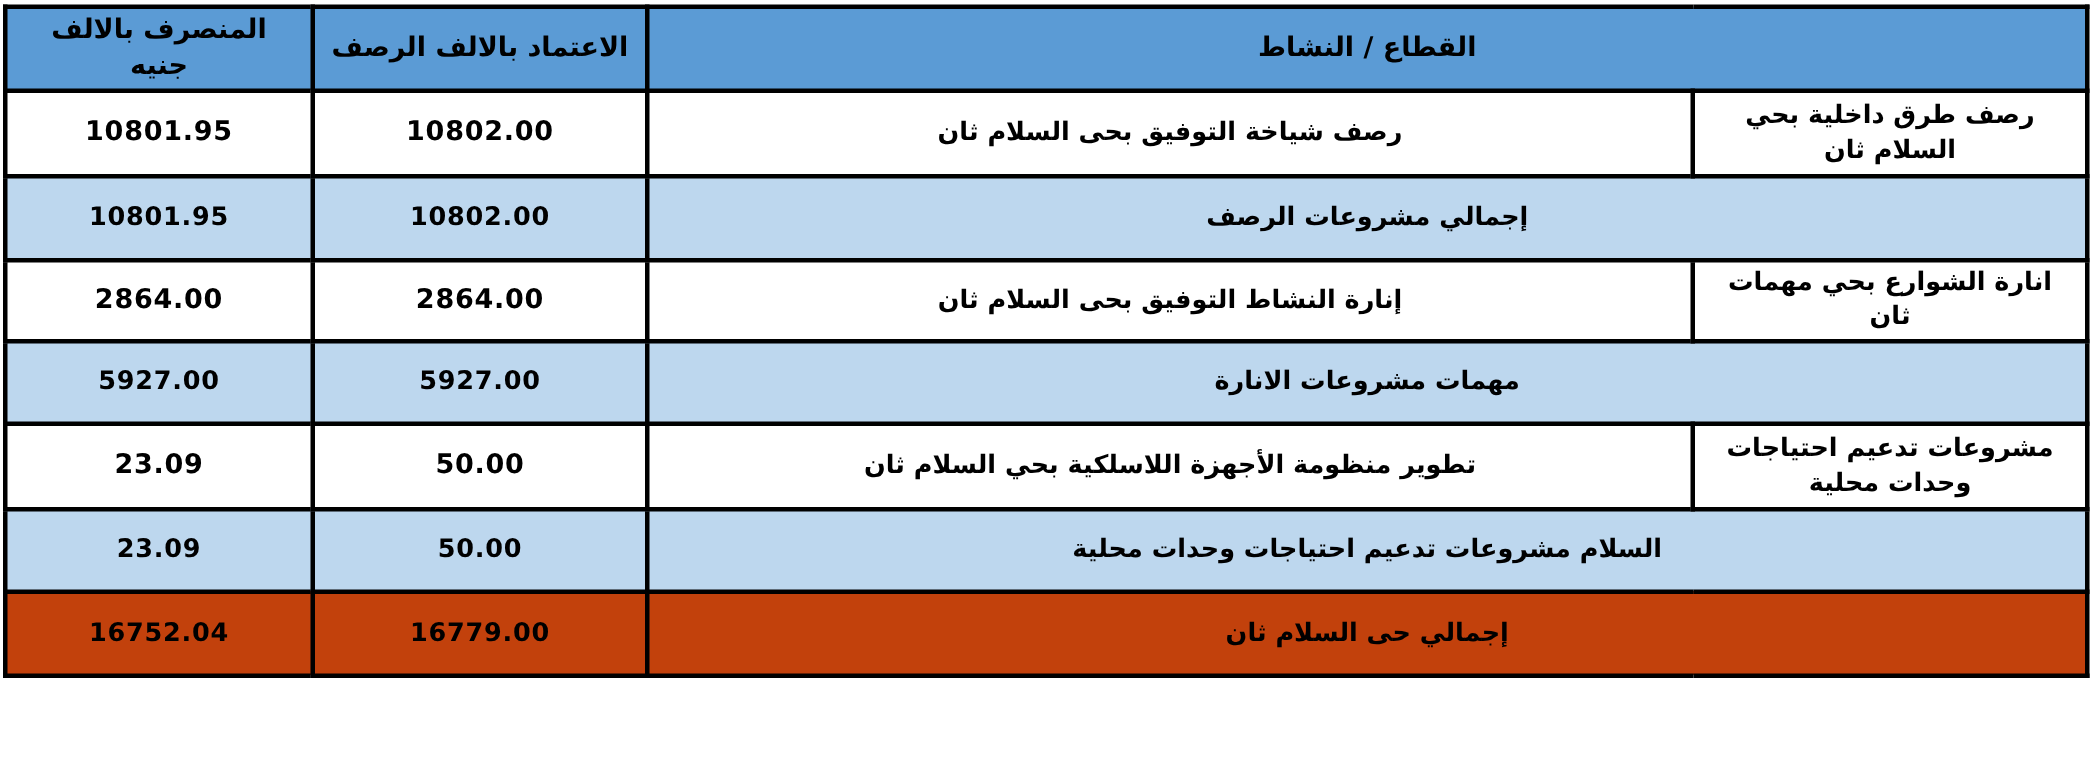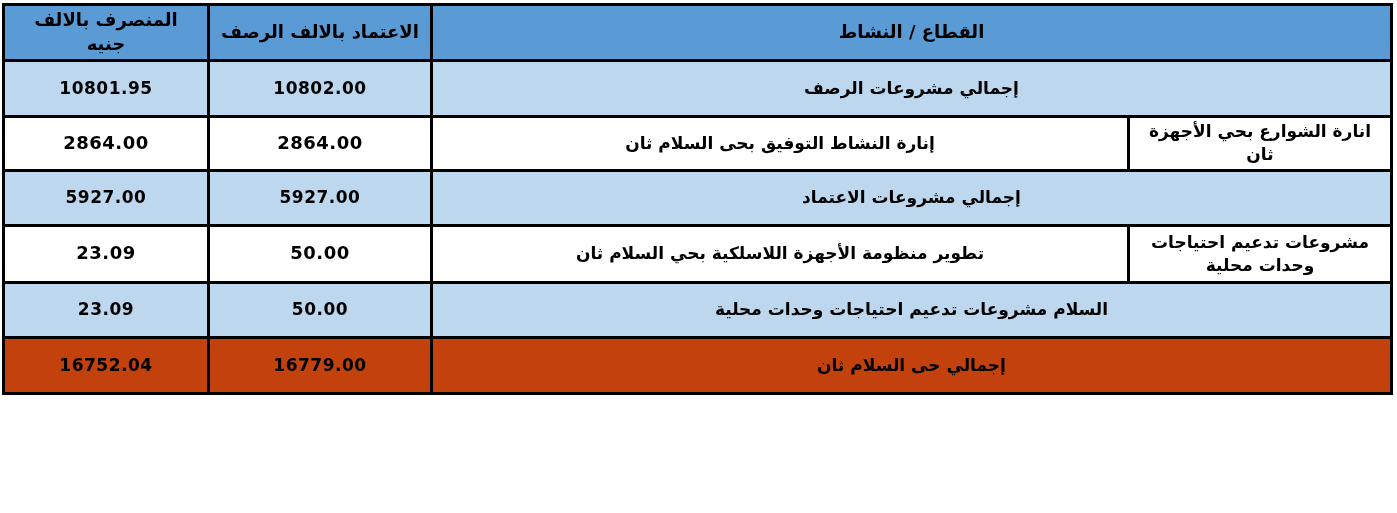--- a/index.html
+++ b/index.html
@@ -69,33 +69,39 @@
       <col class="c-spent">
     </colgroup>
     <thead>
       <tr class="header-row">
         <th colspan="2">القطاع / النشاط</th>
         <th>الاعتماد بالالف الرصف</th>
         <th>المنصرف بالالف جنيه</th>
       </tr>
     </thead>
     <tbody>
+      <tr class="row-1">
+        <td class="sector-cell">رصف طرق داخلية بحي السلام ثان</td>
+        <td class="activity-cell">رصف شياخة التوفيق  بحى السلام ثان</td>
+        <td class="num">10802.00</td>
+        <td class="num">10801.95</td>
+      </tr>
       <tr class="row-2 subtotal">
         <td colspan="2">إجمالي مشروعات الرصف</td>
         <td class="num">10802.00</td>
         <td class="num">10801.95</td>
       </tr>
       <tr class="row-3">
-        <td class="sector-cell">انارة الشوارع بحي الأجهزة ثان</td>
+        <td class="sector-cell">انارة الشوارع بحي مهمات ثان</td>
         <td class="activity-cell">إنارة النشاط التوفيق  بحى السلام ثان</td>
         <td class="num">2864.00</td>
         <td class="num">2864.00</td>
       </tr>
       <tr class="row-5 subtotal">
-        <td colspan="2">إجمالي مشروعات الاعتماد</td>
+        <td colspan="2">مهمات مشروعات الانارة</td>
         <td class="num">5927.00</td>
         <td class="num">5927.00</td>
       </tr>
       <tr class="row-6">
         <td class="sector-cell">مشروعات تدعيم احتياجات وحدات محلية</td>
         <td class="activity-cell">تطوير منظومة الأجهزة اللاسلكية بحي السلام ثان</td>
         <td class="num">50.00</td>
         <td class="num">23.09</td>
       </tr>
       <tr class="row-7 subtotal">

